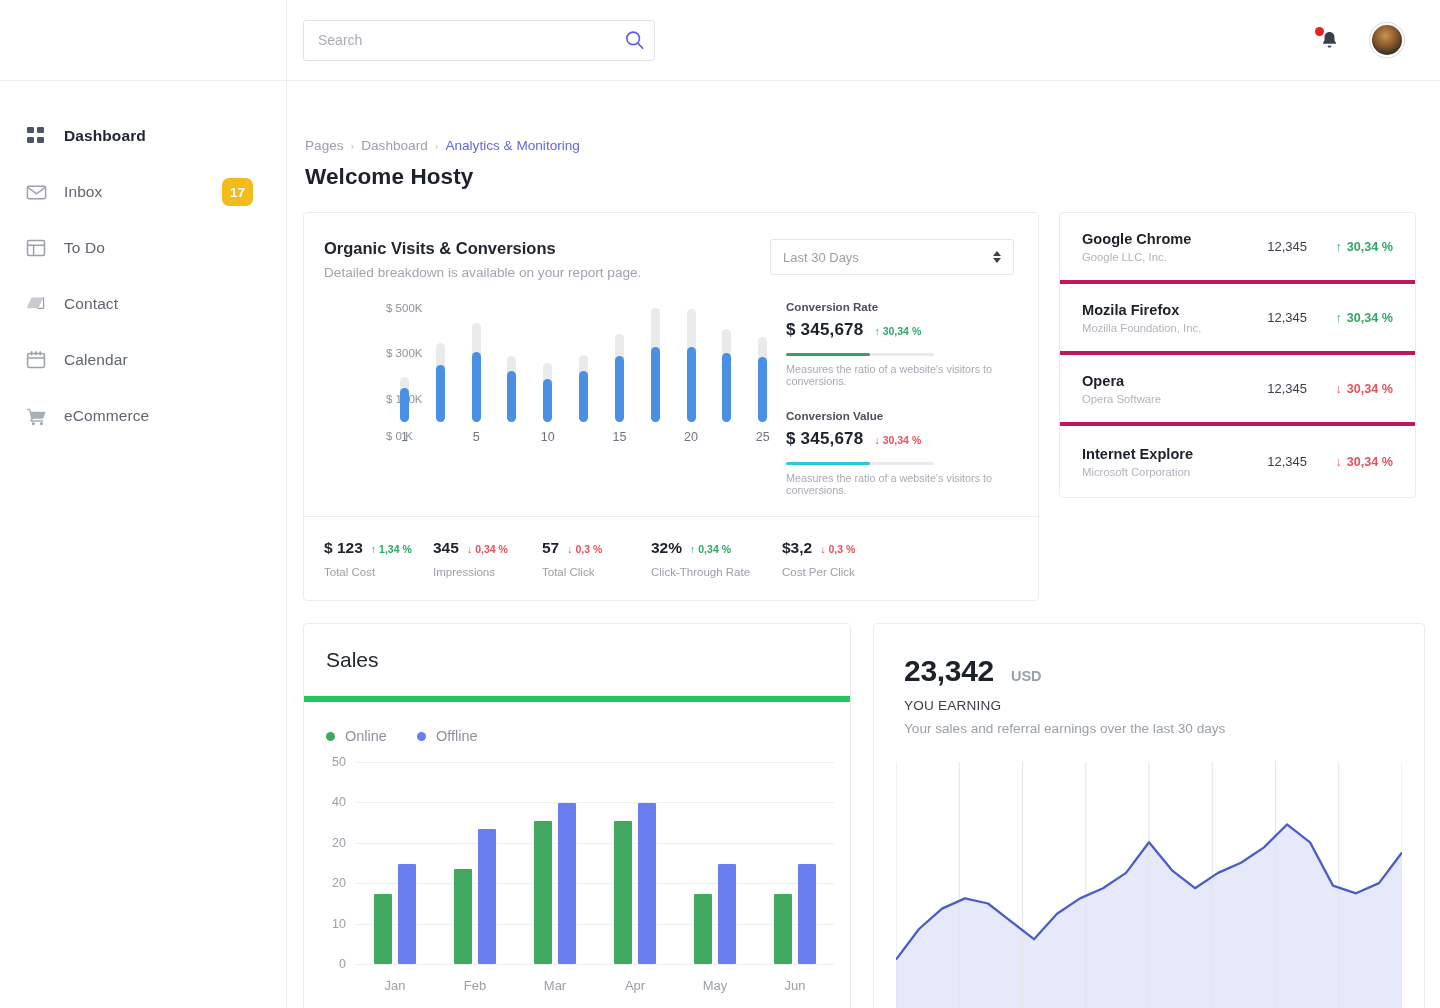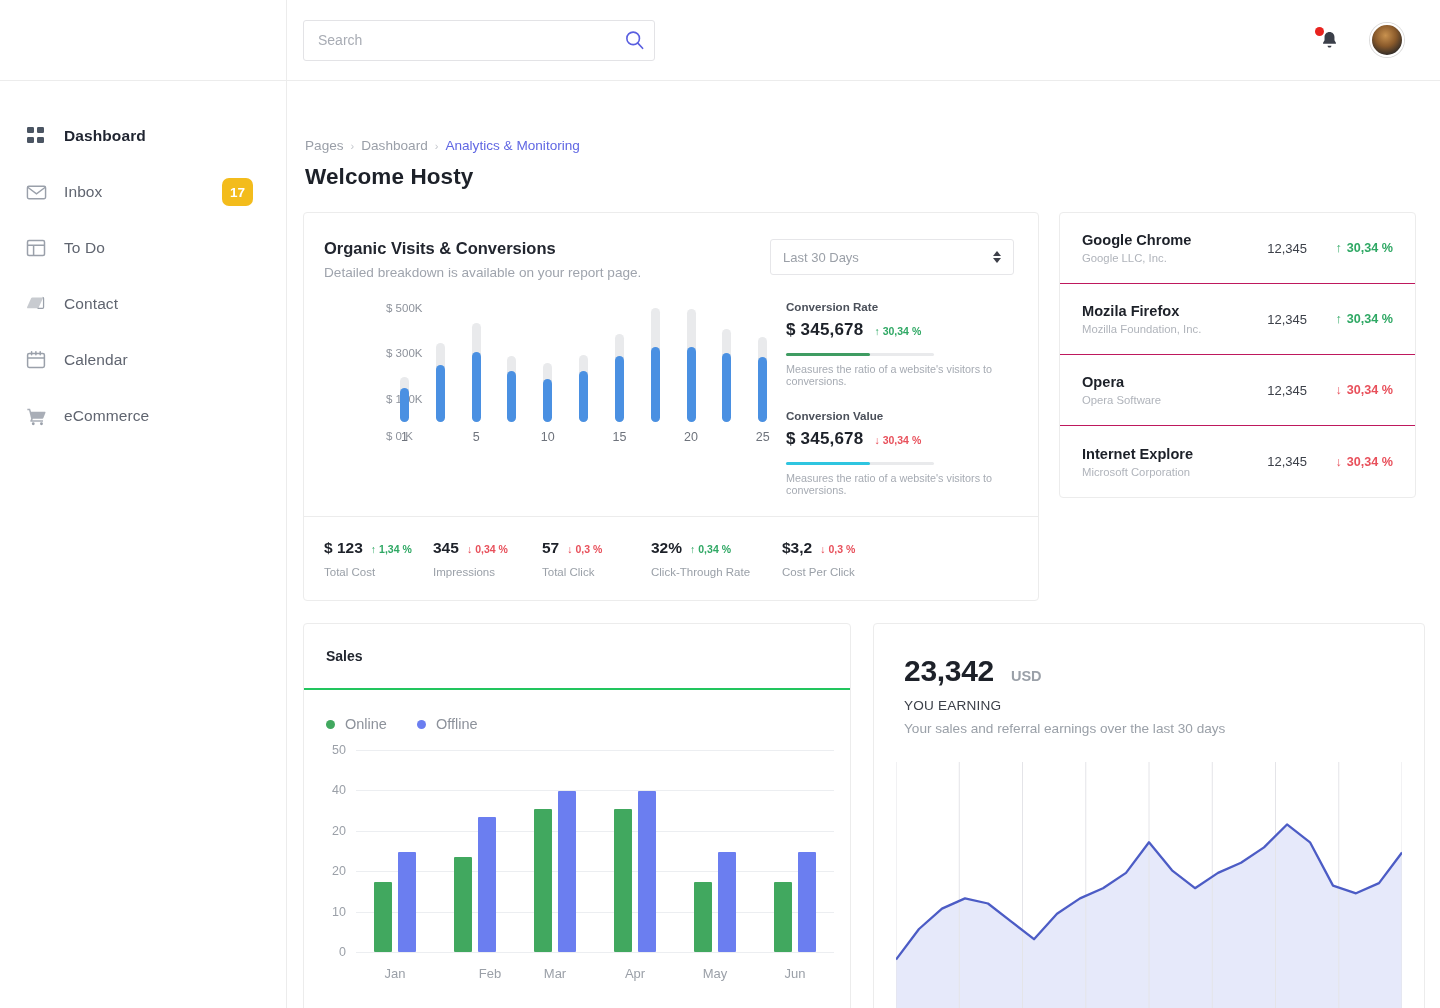--- a/index.html
+++ b/index.html
@@ -150,36 +150,36 @@
   .kpi:nth-child(4) { width: 131px; }
   .kpi-top { display: flex; align-items: baseline; gap: 8px; }
   .kpi-val { font-size: 15.5px; font-weight: 700; color: #1d2129; }
   .kpi-name { font-size: 11.5px; color: #9aa0a8; margin-top: 9px; }
 
   
   .sub-head { padding: 26px 22px 22px 22px; font-size: 16.5px; font-weight: 700; color: #22262f; border-bottom: 1px solid #ececec; }
   .sub-row {
     display: flex; align-items: center;
     padding: 17px 22px 17px 22px; height: 71px;
-    border-bottom: 1px solid #be185d;
+    border-bottom: 4px solid #be185d;
   }
   .sub-row:last-child { border-bottom: none; }
   .sub-name { font-size: 14.6px; font-weight: 700; color: #1d2129; }
   .sub-org { font-size: 11.3px; color: #b0b4bb; margin-top: 4px; }
   .sub-count { margin-left: auto; font-size: 13px; color: #3c4049; }
   .sub-delta { width: 86px; text-align: right; font-size: 12.6px; font-weight: 600; display: flex; justify-content: flex-end; align-items: center; gap: 5px; }
   .sub-delta.up { color: #2fa864; }
   .sub-delta.down { color: #e8505b; }
 
   
   .grid-bottom { display: flex; gap: 22px; margin-top: 22px; align-items: stretch; }
   .sales-card { flex: 0 0 548px; width: 548px; }
   .earn-card { flex: 1; padding: 0; }
 
-  .sales-head { padding: 24px 22px; font-size: 14px; font-weight: 700; color: #22262f; border-bottom: 2px solid #22c55e; }
+  .sales-head { padding: 24px 22px; font-size: 21px; font-weight: 400; color: #22262f; border-bottom: 6px solid #22c55e; }
   .legend { display: flex; gap: 30px; padding: 26px 0 0 22px; }
   .legend-item { display: flex; align-items: center; gap: 10px; font-size: 14.5px; color: #8d929b; }
   .dot { width: 9px; height: 9px; border-radius: 50%; }
 
   .sales-plot { position: relative; margin: 18px 16px 0 52px; height: 202px; }
   .gridline { position: absolute; left: 0; right: 0; height: 1px; background: #eceef1; }
   .gy { position: absolute; right: calc(100% + 10px); font-size: 12.5px; color: #9ba0a8; transform: translateY(-50%); }
   .sbar { position: absolute; bottom: 0; width: 18px; border-radius: 1px; }
   .sxaxis { position: relative; margin: 6px 16px 0 52px; height: 30px; }
   .sx { position: absolute; font-size: 13px; color: #9ba0a8; transform: translateX(-50%); top: 8px; }
@@ -574,21 +574,21 @@
               <div class="sbar" style="height: 160.792px; background: rgb(107, 126, 240); left: 202px;"></div>
               <div class="sbar" style="height: 142.612px; background: rgb(65, 168, 95); left: 258px;"></div>
               <div class="sbar" style="height: 160.792px; background: rgb(107, 126, 240); left: 282px;"></div>
               <div class="sbar" style="height: 69.892px; background: rgb(65, 168, 95); left: 338px;"></div>
               <div class="sbar" style="height: 100.192px; background: rgb(107, 126, 240); left: 362px;"></div>
               <div class="sbar" style="height: 69.892px; background: rgb(65, 168, 95); left: 418px;"></div>
               <div class="sbar" style="height: 100.192px; background: rgb(107, 126, 240); left: 442px;"></div>
             </div>
           <div class="sxaxis" id="salesX">
               <span class="sx" style="left: 39px;">Jan</span>
-              <span class="sx" style="left: 134px;">Feb</span>
+              <span class="sx" style="left: 119px;">Feb</span>
               <span class="sx" style="left: 199px;">Mar</span>
               <span class="sx" style="left: 279px;">Apr</span>
               <span class="sx" style="left: 359px;">May</span>
               <span class="sx" style="left: 439px;">Jun</span>
             </div>
         </section>
 
         <section class="card earn-card">
           <div class="earn-inner">
             <div>

